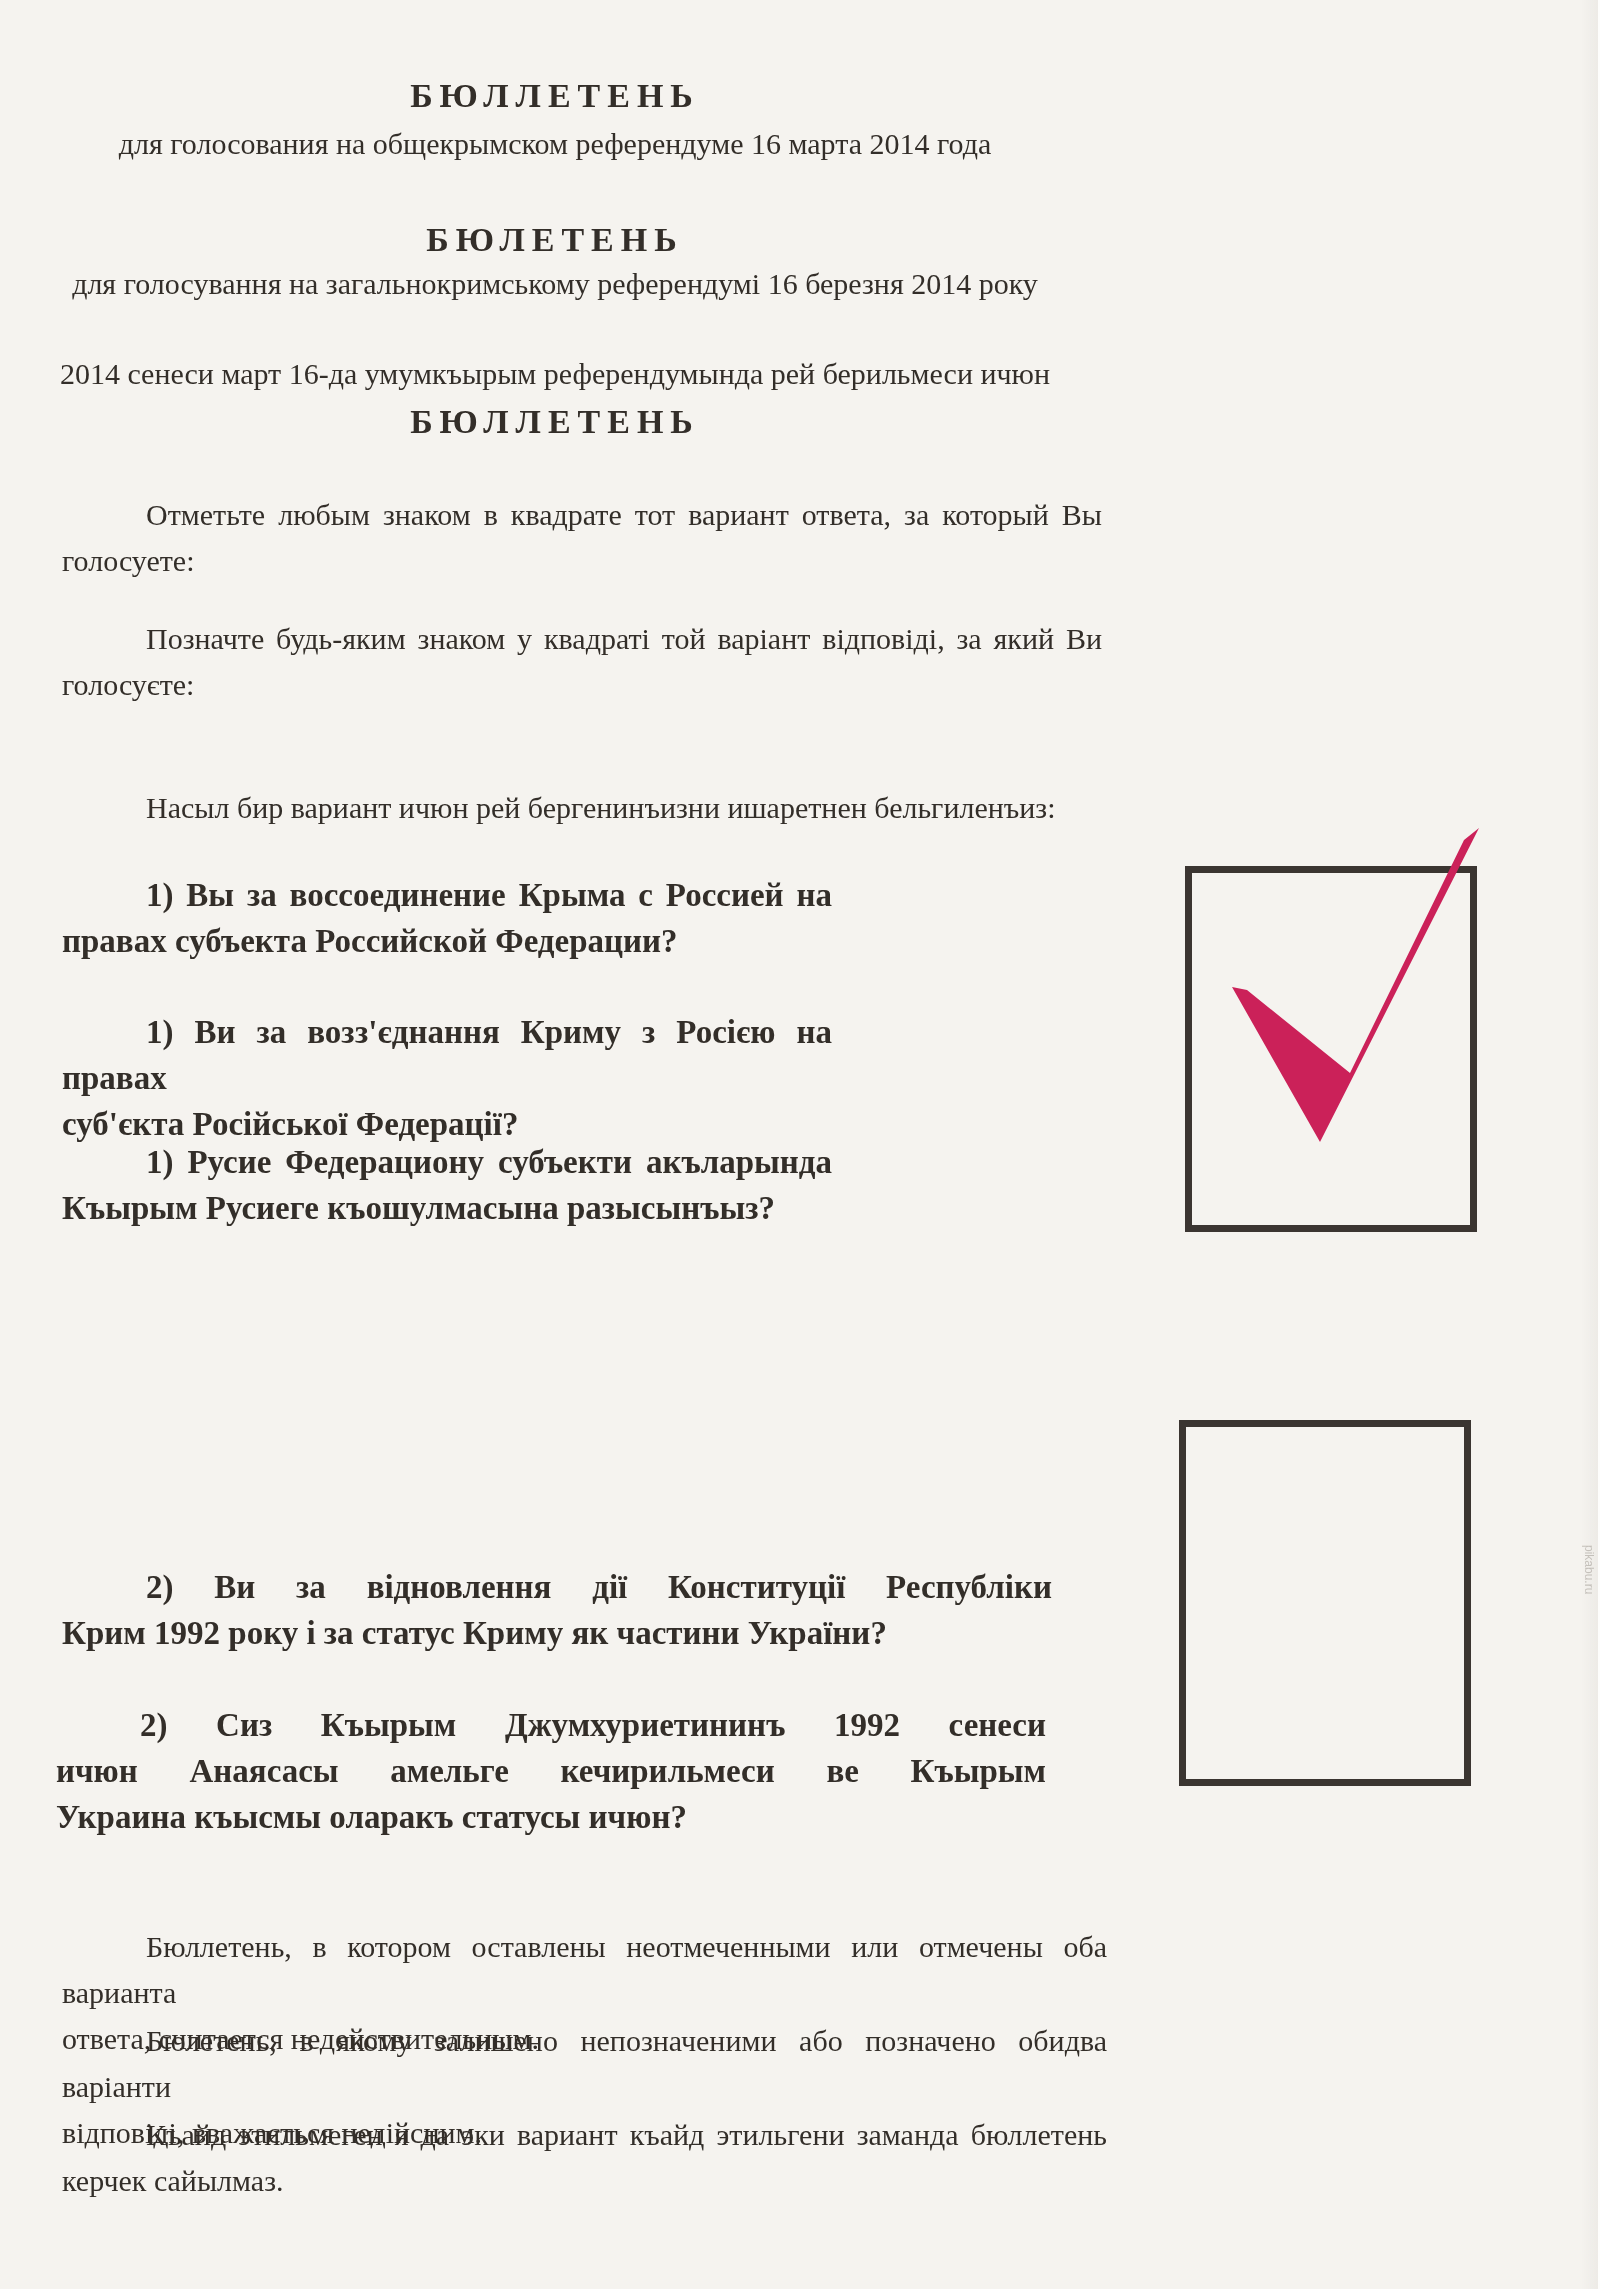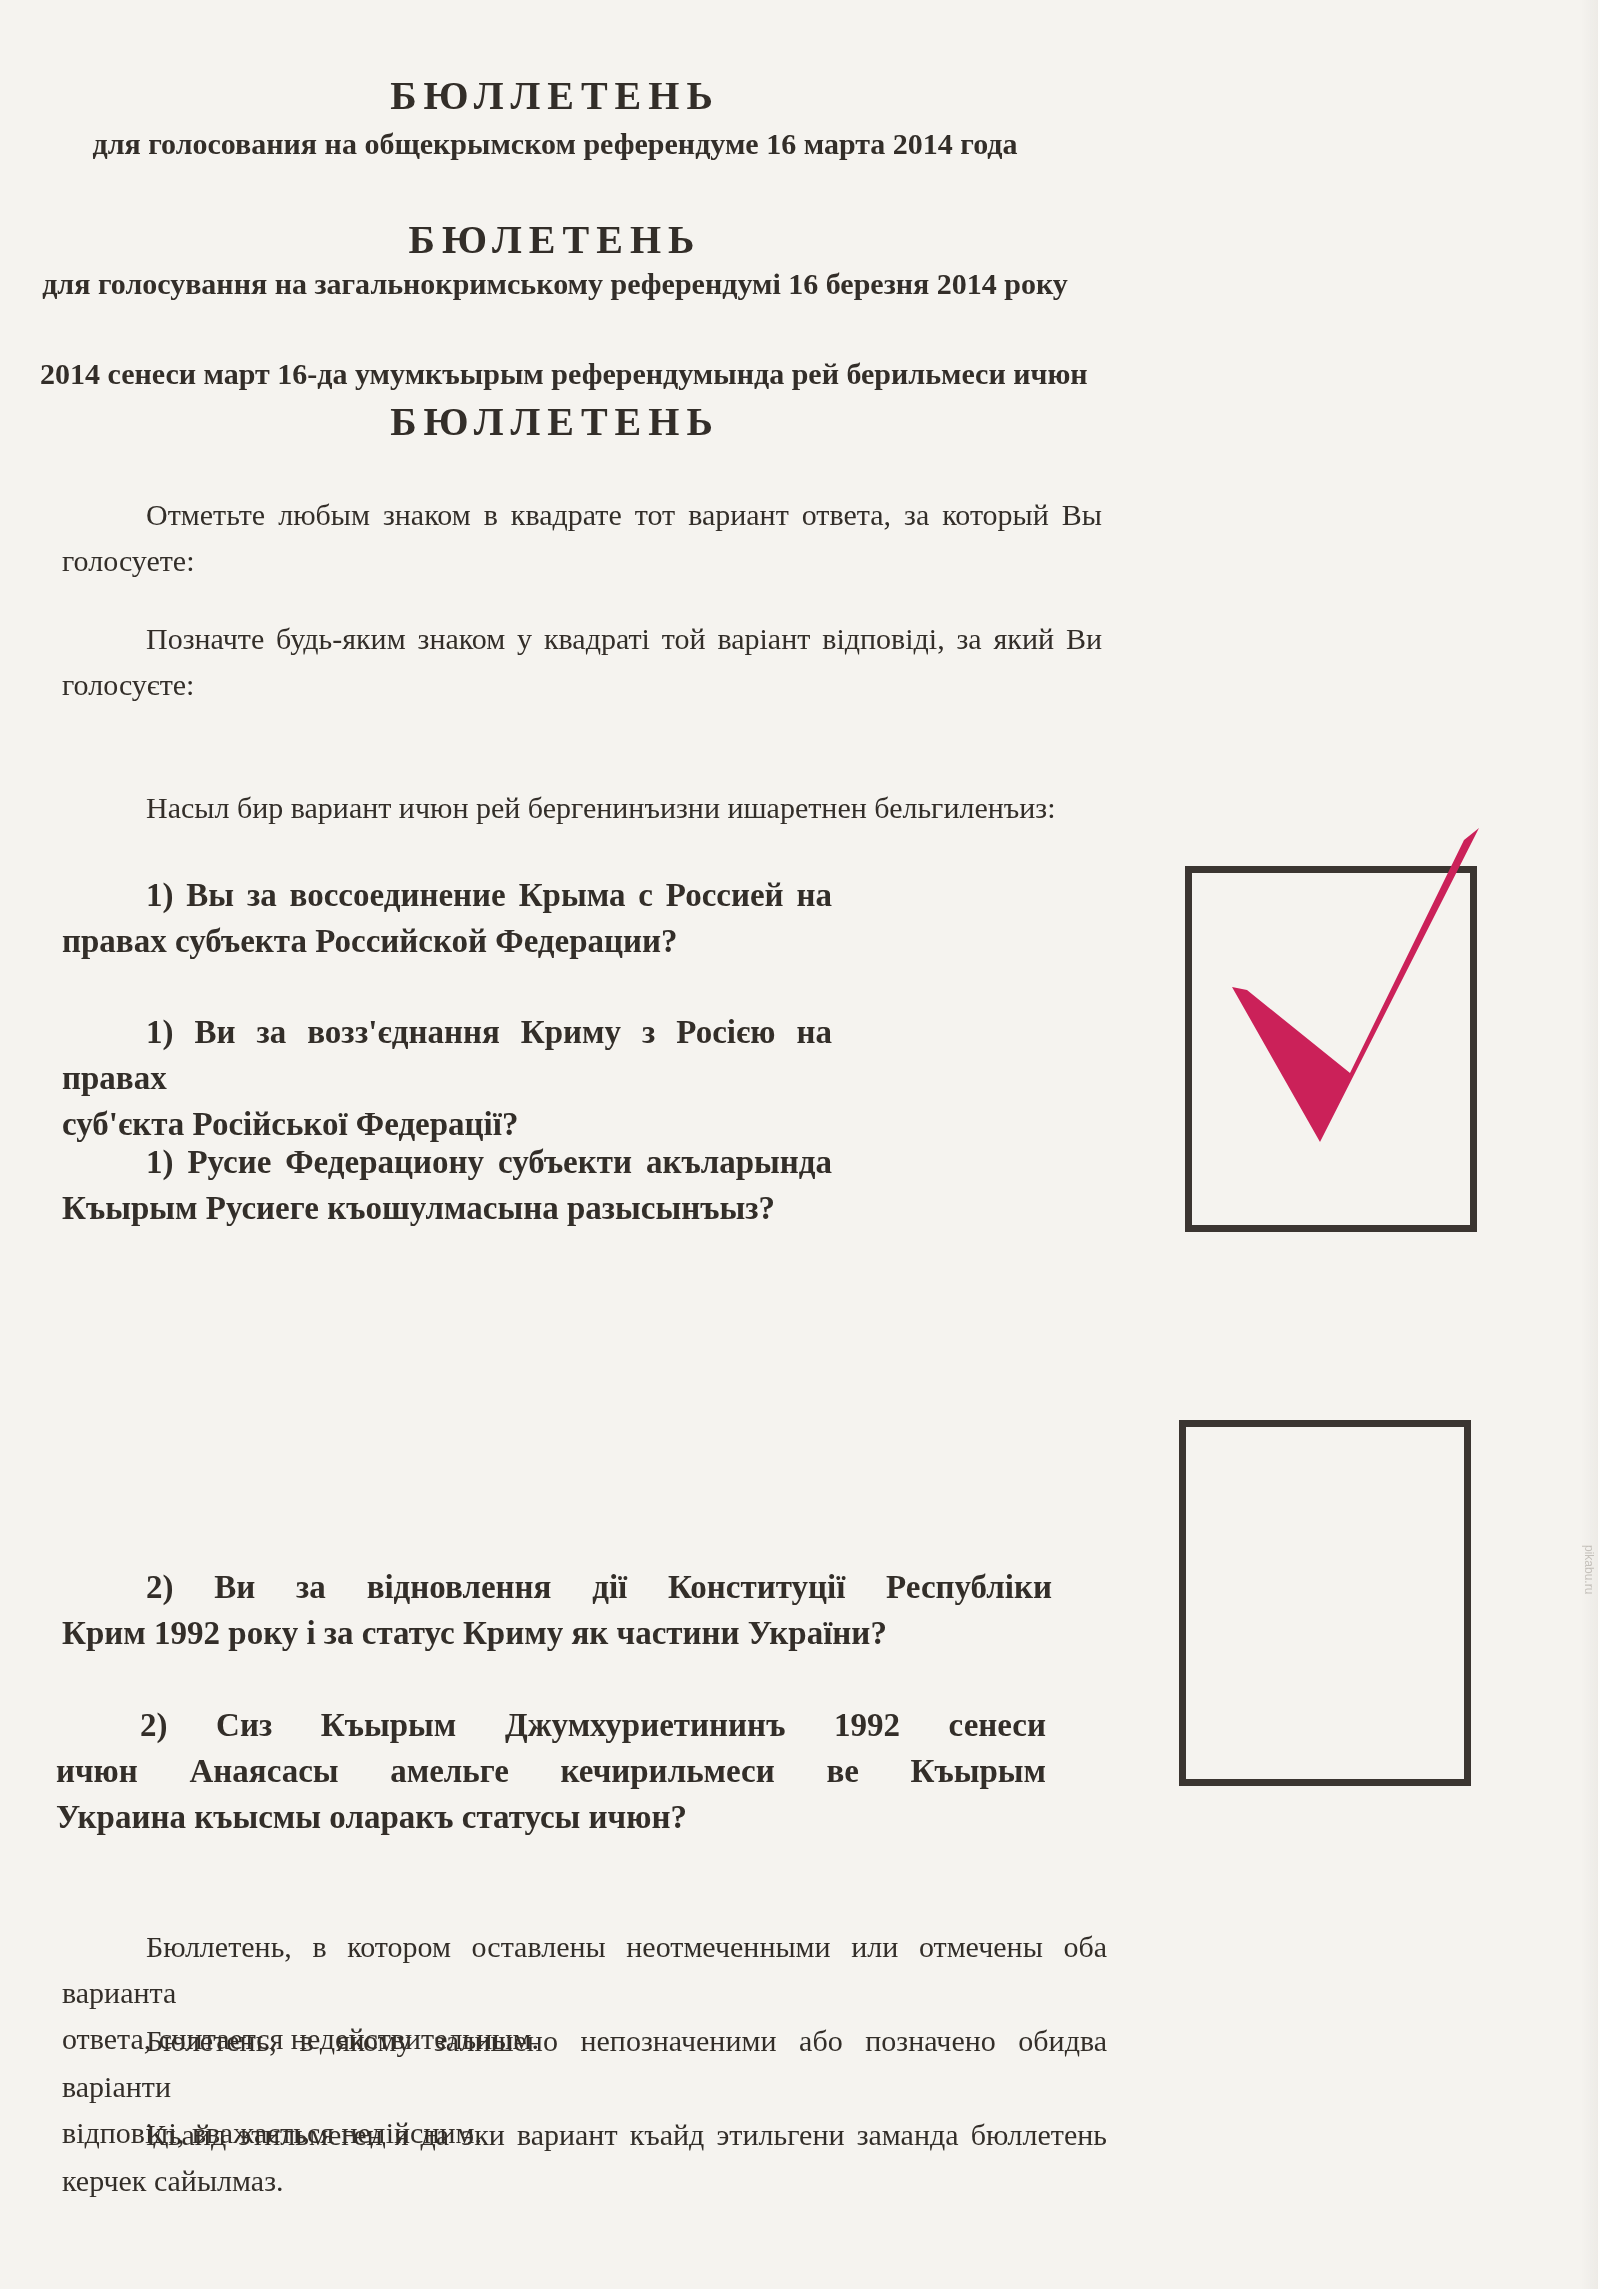--- a/index.html
+++ b/index.html
@@ -7,25 +7,25 @@
   .page{
     position:relative;
     width:1600px;height:2289px;
     background:#f5f3ef;
     overflow:hidden;
     font-family:"Liberation Serif","DejaVu Serif",serif;
     color:#332e29;
   }
   .abs{position:absolute;}
   .title{
-    font-size:40px;font-weight:bold;letter-spacing:7px;
+    font-size:34px;font-weight:bold;letter-spacing:7px;
     text-align:center;line-height:40px;white-space:nowrap;
   }
   .subtitle{
-    font-size:30px;font-weight:bold;text-align:center;
+    font-size:30px;font-weight:normal;text-align:center;
     line-height:40px;white-space:nowrap;
   }
   .para{font-size:30px;line-height:46px;}
   .q{font-size:33px;font-weight:bold;line-height:46px;}
   .ft{font-size:30px;line-height:46px;}
   .jl{text-align:justify;text-align-last:justify;}
   .ll{text-align:center;text-align-last:left;}
   .ind{text-indent:84px;}
   .box{
     width:278px;height:352px;

